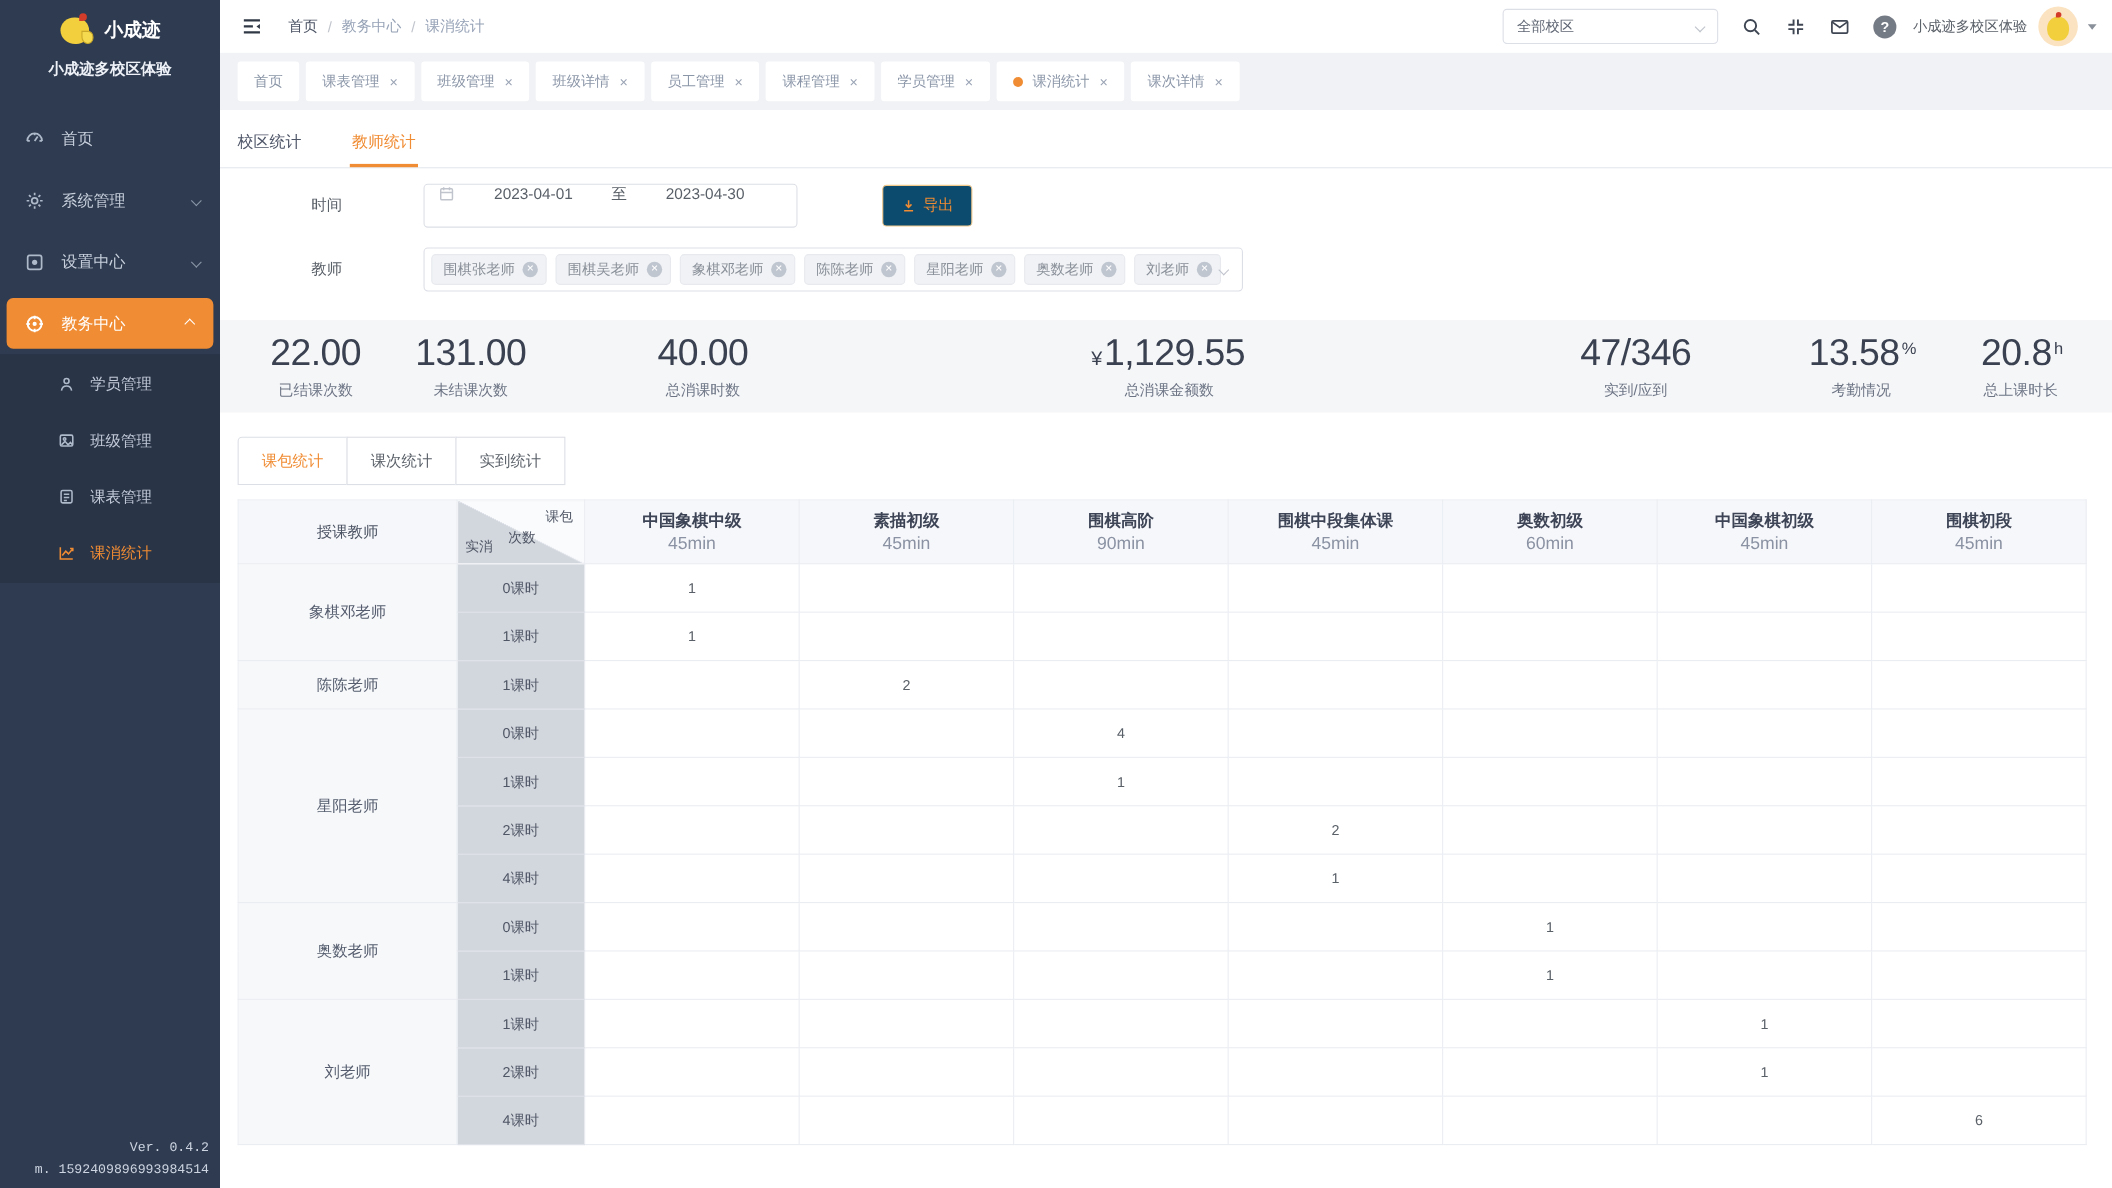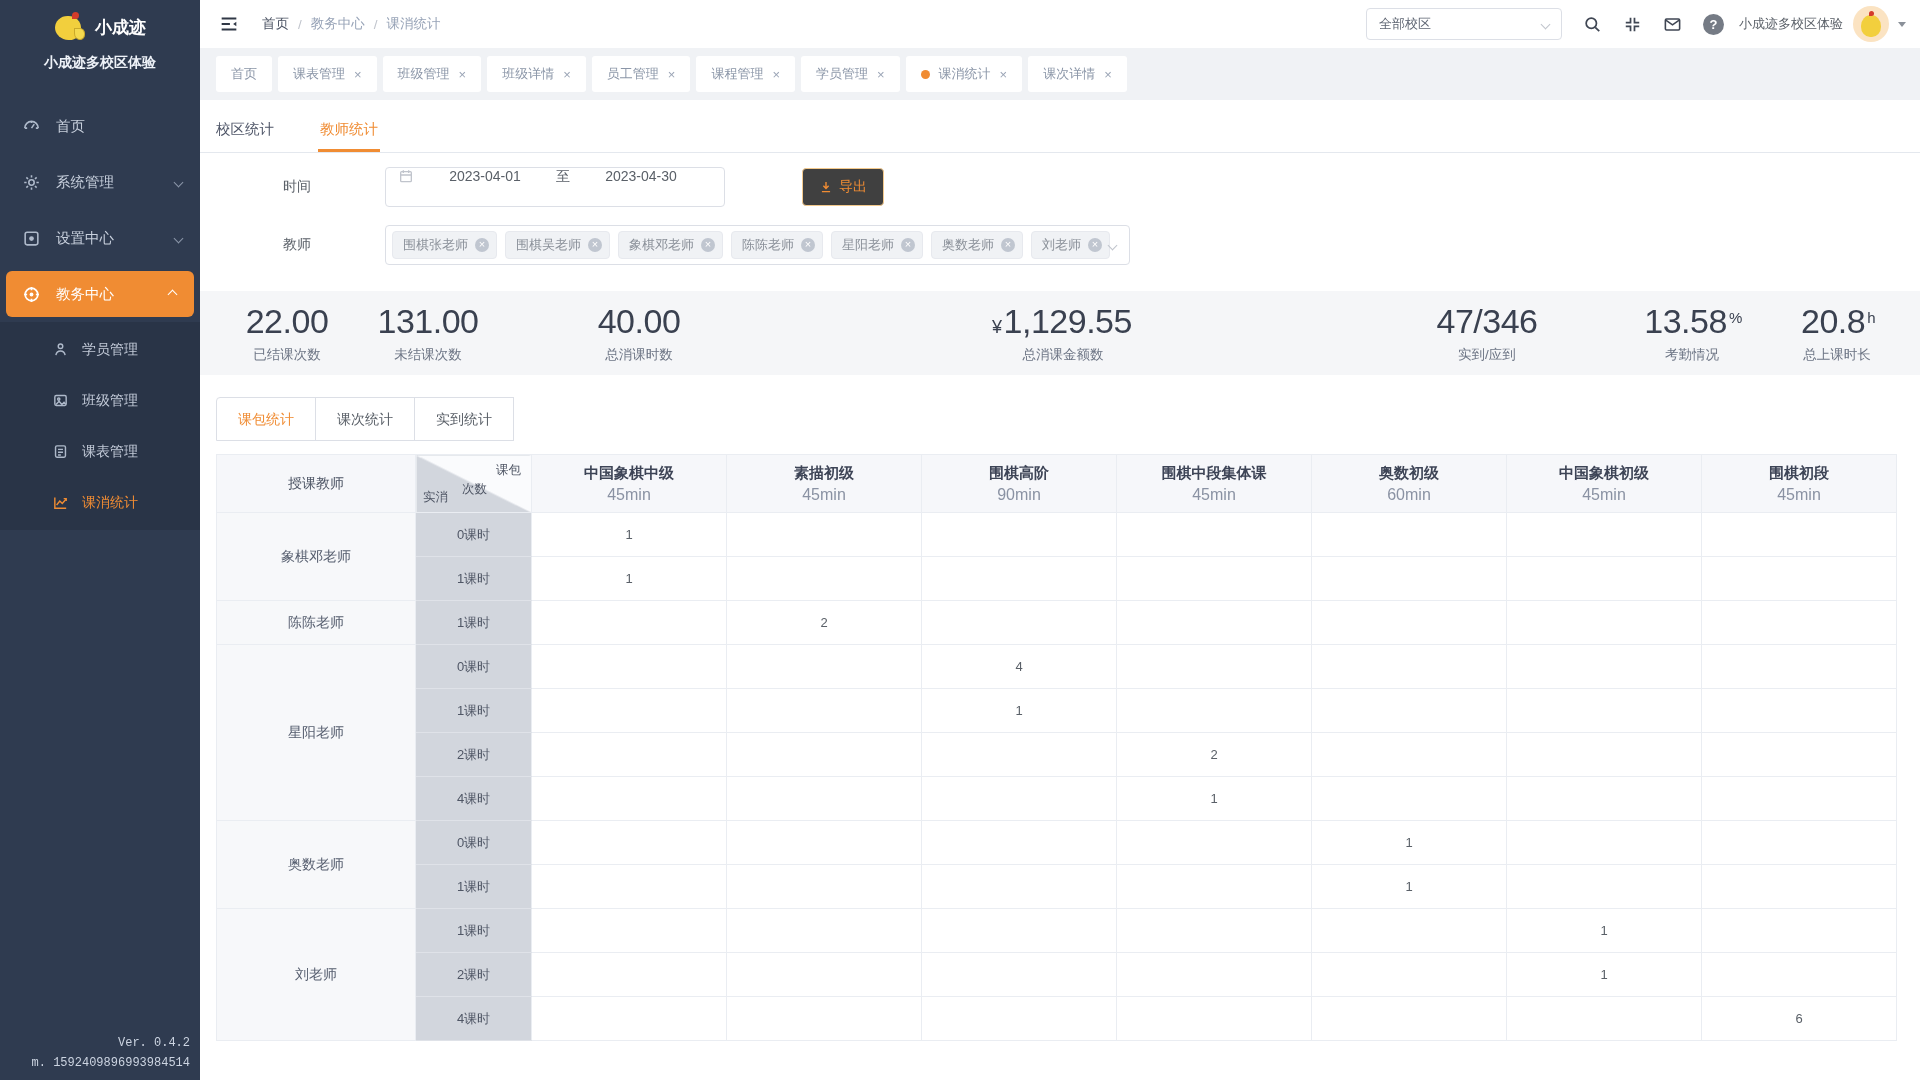--- a/index.html
+++ b/index.html
@@ -66,21 +66,21 @@
   .subtab.active { color:#f08c33; border-bottom:3px solid #f08c33; padding-bottom:10px; }
 
   .filters { padding-top:14px; }
   .frow { display:flex; align-items:center; padding-left:83px; margin-bottom:18px; position:relative;gap:40px; }
   .frow:last-child { margin-bottom:26px; }
   .flabel { width:34px; font-size:14px; color:#5a6068; margin-right:28px; flex:none; }
   .date-range { width:340px; height:40px; border:1px solid #dcdfe6; border-radius:4px; display:flex; align-items:flex-start; padding:0 12px; cursor:pointer; }
   .date-range .cal { width:16px; height:16px; color:#c0c4cc; flex:none; }
   .date-val { flex:1; text-align:center; font-size:14px; color:#5a6068; }
   .range-sep { font-size:14px; color:#5a6068; }
-  .export-btn { position:absolute; left:602px; top:1px; height:38px; display:flex; align-items:center; gap:6px; padding:0 16px; background:#404040; border:1px solid #f3c98c; border-radius:4px; color:#f08c33; font-size:14px; cursor:pointer; }
+  .export-btn { position:absolute; left:602px; top:1px; height:38px; display:flex; align-items:center; gap:6px; padding:0 16px; background:#0c4a6e; border:1px solid #f3c98c; border-radius:4px; color:#f08c33; font-size:14px; cursor:pointer; }
   .export-btn svg { width:14px; height:14px; }
   .teacher-select { width:745px; height:40px; border:1px solid #dcdfe6; border-radius:4px; display:flex; align-items:center; gap:8px; padding:0 30px 0 6px; position:relative; cursor:pointer; }
   .chip { height:28px; display:flex; align-items:center; gap:7px; background:#f0f2f5; border:1px solid #e7e9ee; border-radius:4px; padding:0 7px 0 10px; font-size:13px; color:#8a9099; flex:none; }
   .chip .chipx { width:14px; height:14px; border-radius:50%; background:#c0c6d0; color:#fff; font-size:11px; line-height:13px; text-align:center; cursor:pointer; }
   .teacher-select > .chev { position:absolute; right:13px; top:16px; }
 
   .statsband { height:84px; background:#f5f6f8; position:relative; }
   .stat { position:absolute; top:11px; transform:translateX(-50%); text-align:center; white-space:nowrap; }
   .stat .v { font-size:34px; font-weight:500; color:#3a4150; letter-spacing:-0.5px; }
   .stat .pre { font-size:18px; font-weight:400; margin-right:2px; }

